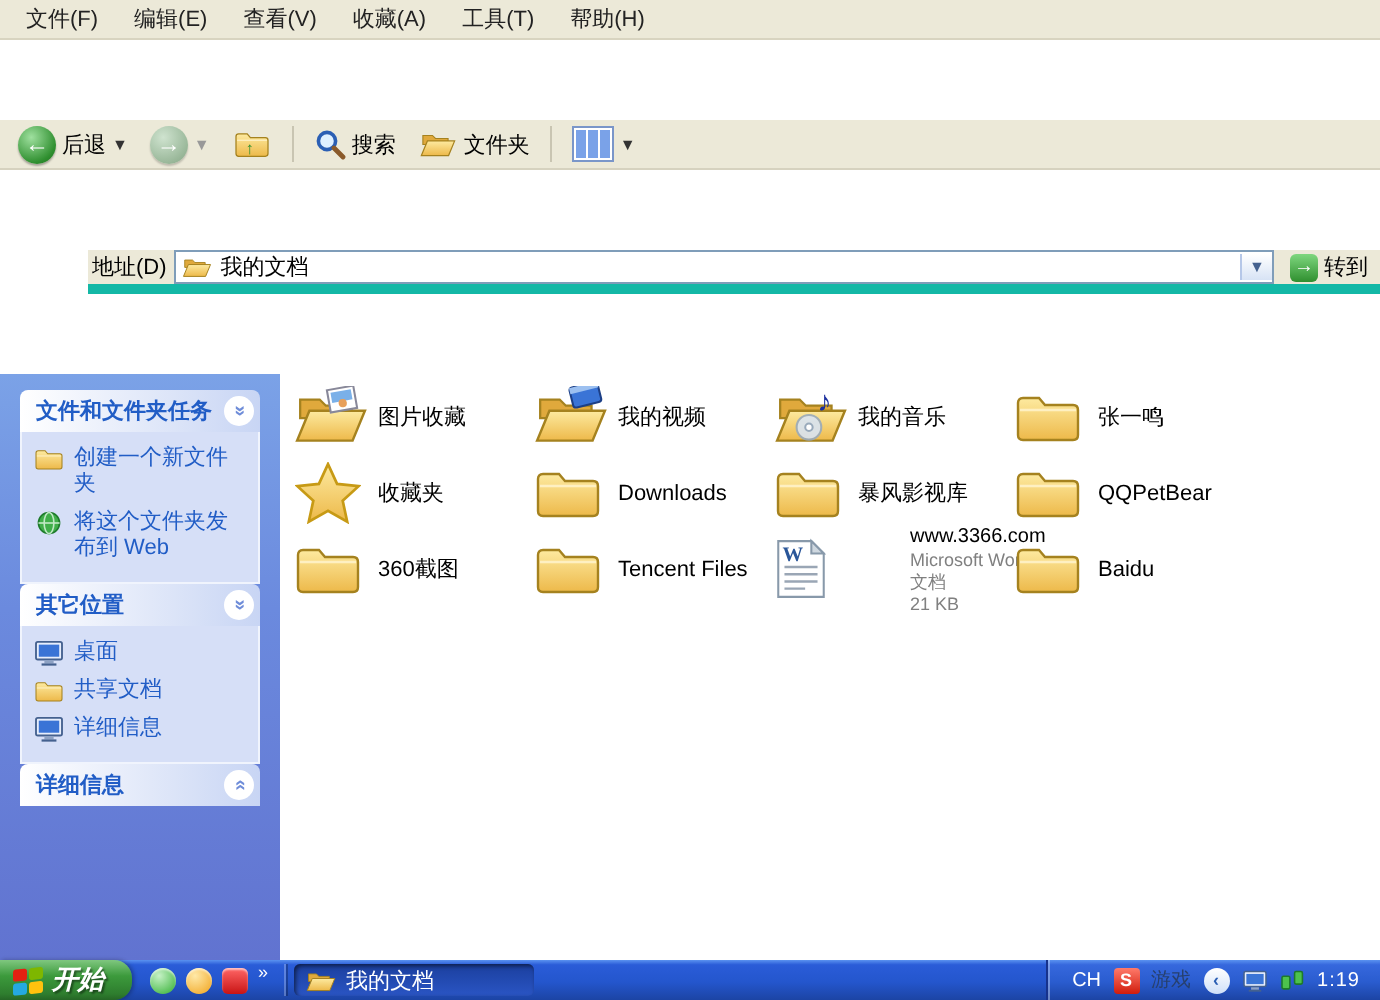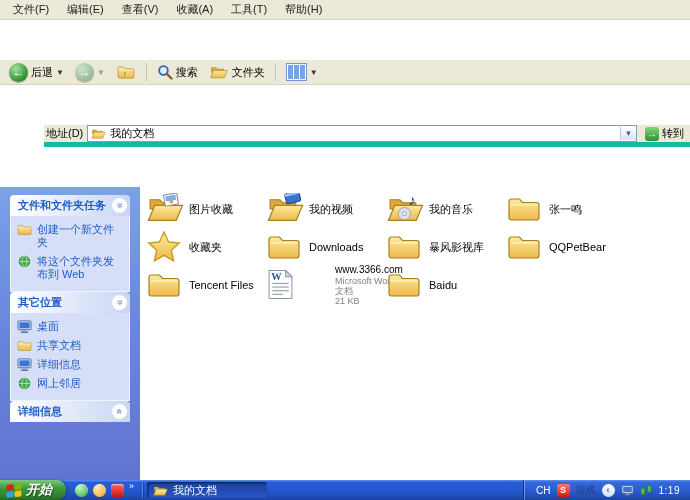--- a/index.html
+++ b/index.html
@@ -260,26 +260,20 @@
                 <use href="#sym-folder"></use>
               </svg>
             <span>共享文档</span>
           </div>
           <div class="task-item">
             <svg class="s-ic" viewBox="0 0 16 14">
                 <use href="#sym-monitor"></use>
               </svg>
             <span>详细信息</span>
           </div>
-          <div class="task-item">
-            <svg class="s-ic" viewBox="0 0 16 16">
-                <use href="#sym-globe"></use>
-              </svg>
-            <span>网上邻居</span>
-          </div>
         </div>
       </div>
 
       <div class="panel">
         <div class="panel-header">
           <span>详细信息</span>
           <span class="chev">
               <span class="g down">«</span>
             </span>
         </div>
@@ -350,20 +344,26 @@
           <span class="tile-label">暴风影视库</span>
         </div>
 
         <div class="tile">
           <span class="tile-icon"><svg width="34" height="31" viewBox="0 0 34 30">
                 <use href="#sym-folder"></use>
               </svg></span>
           <span class="tile-label">QQPetBear</span>
         </div>
 
+        <div class="tile">
+          <span class="tile-icon"><svg width="34" height="31" viewBox="0 0 34 30">
+                <use href="#sym-folder"></use>
+              </svg></span>
+          <span class="tile-label">360截图</span>
+        </div>
 
         <div class="tile">
           <span class="tile-icon"><svg width="34" height="31" viewBox="0 0 34 30">
                 <use href="#sym-folder"></use>
               </svg></span>
           <span class="tile-label">Tencent Files</span>
         </div>
 
         <div class="tile">
           <span class="tile-icon"><svg width="27" height="31" viewBox="0 0 26 30">

